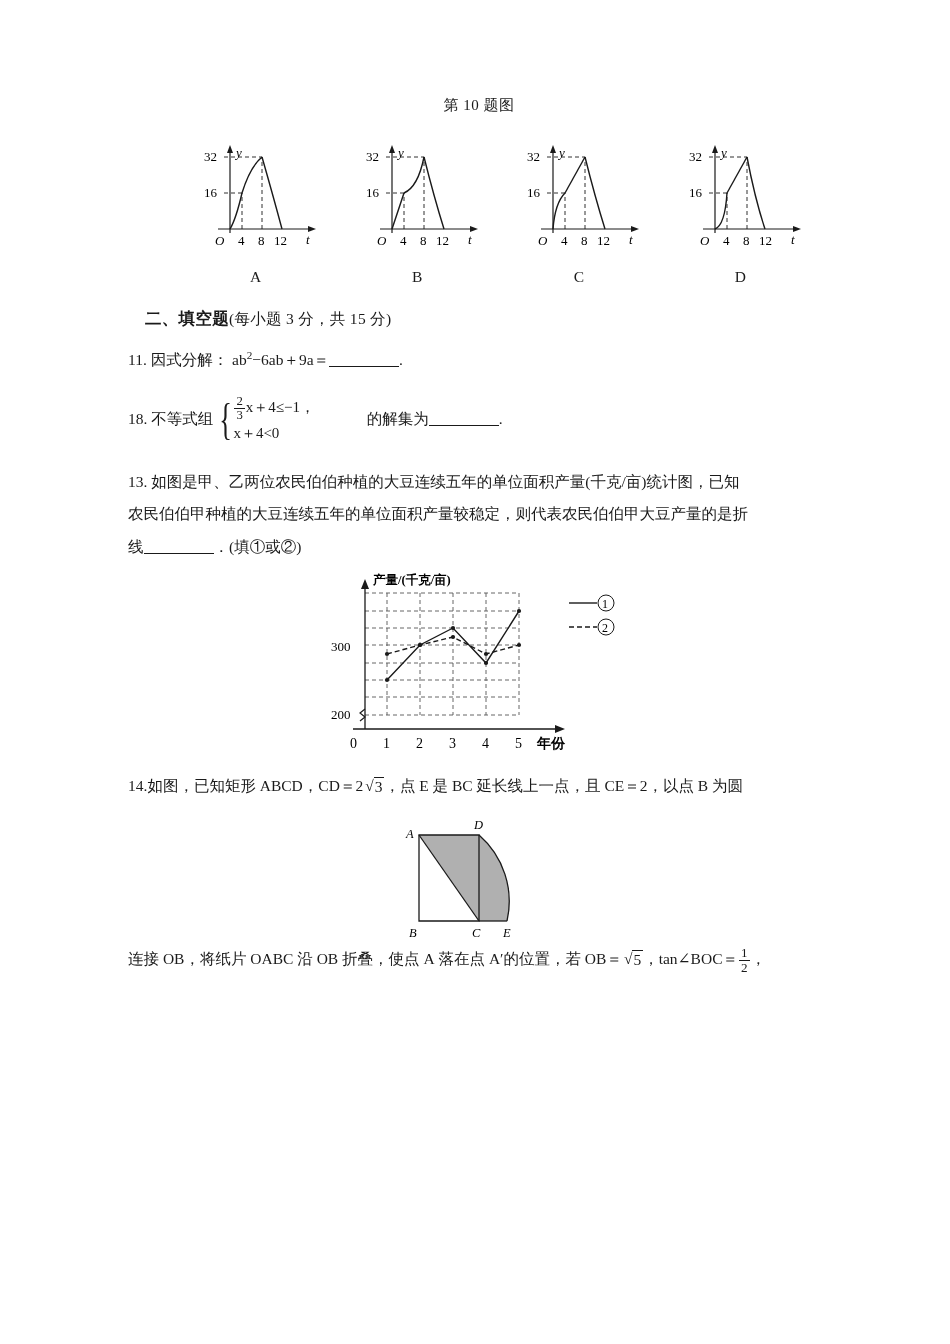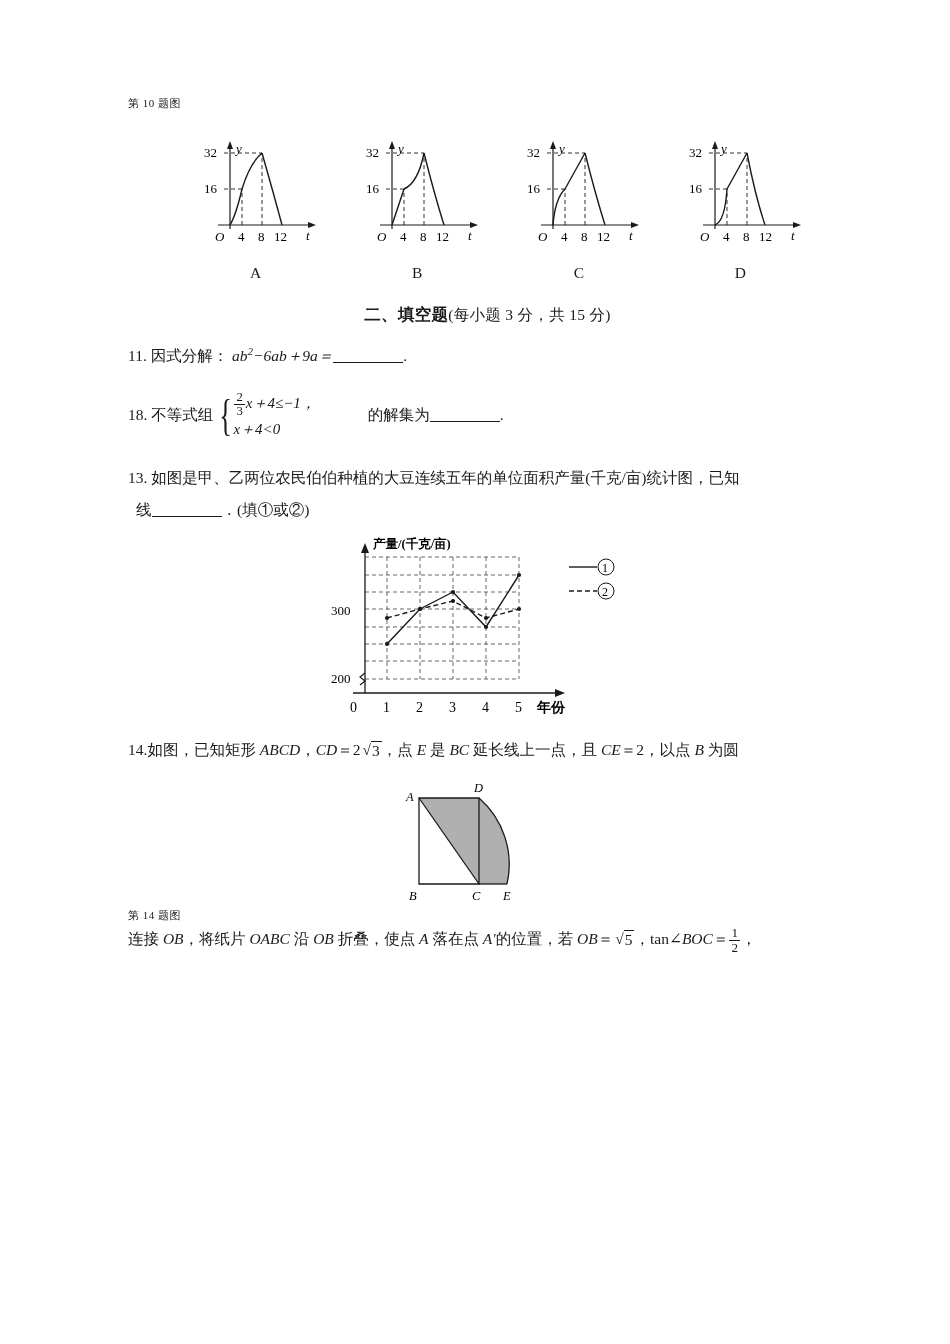--- a/index.html
+++ b/index.html
@@ -15,49 +15,48 @@
   }
   .page {
     position: absolute;
     left: 0; top: 0;
     width: 950px; height: 1344px;
     padding: 96px 120px 40px 128px;
   }
 
   
   .fig-caption {
-    text-align: left;
-    font-size: 11px;
+    text-align: center;
+    font-size: 15px;
     letter-spacing: 0.5px;
     margin: 0;
   }
   .section-head {
     font-size: 16.5px;
     font-weight: bold;
     margin: 22px 0 0 17px;
     letter-spacing: 0.3px;
-    text-align: center;
   }
   .section-head .paren { font-weight: normal; font-size: 15.5px; }
 
   .q {
     font-size: 15.5px;
     line-height: 2.1;
     margin: 14px 0 0 0;
     text-align: justify;
   }
   .q-num { }
   .blank {
     display: inline-block;
     border-bottom: 1px solid #1a1a1a;
     width: 70px;
     height: 1em;
     vertical-align: -2px;
   }
-  .it { font-style: italic; font-family: "Liberation Serif", serif; }
+  .it { font-family: "Liberation Serif", serif; }
   .sup { font-size: 0.72em; vertical-align: super; }
 
   
   .frac {
     display: inline-block;
     vertical-align: middle;
     text-align: center;
     font-size: 0.85em;
     line-height: 1.05;
     margin: 0 1px;
@@ -250,21 +249,24 @@
           <span style="display:block;" class="it">x＋4&lt;0</span>
         </span>
       </span>
     <span style="display:inline-block; width:46px;"></span><span>的解集为</span><span class="blank"></span><span>.</span>
   </p>
 
   <p class="q" style="margin-top:20px;">
     <span class="q-num">13.</span>
     <span>如图是甲、乙两位农民伯伯种植的大豆连续五年的单位面积产量(千克/亩)统计图，已知</span>
   </p>
-  <p class="q" style="margin-top:0;margin-left:8px;">
+  <p class="q" style="margin-top:0;">
+    <span>农民伯伯甲种植的大豆连续五年的单位面积产量较稳定，则代表农民伯伯甲大豆产量的是折</span>
+  </p>
+  <p class="q" style="margin-top:0;">
     <span>线</span><span class="blank"></span><span>．(填①或②)</span>
   </p>
 
   <div class="chart-wrap">
     <svg width="300" height="185" viewBox="0 0 300 185">
 
       <g stroke="#555" stroke-width="0.9" stroke-dasharray="4,3">
         <line x1="58" y1="22" x2="58" y2="144"></line>
         <line x1="91" y1="22" x2="91" y2="144"></line>
         <line x1="124" y1="22" x2="124" y2="144"></line>
@@ -351,19 +353,18 @@
       <path d="M100,22 A88,88 0 0 1 128,108" fill="none" stroke="#1a1a1a" stroke-width="1.3"></path>
 
       <text x="27" y="25" font-size="12.5" font-style="italic">A</text>
       <text x="95" y="16" font-size="12.5" font-style="italic">D</text>
       <text x="30" y="124" font-size="12.5" font-style="italic">B</text>
       <text x="93" y="124" font-size="12.5" font-style="italic">C</text>
       <text x="124" y="124" font-size="12.5" font-style="italic">E</text>
     </svg>
   </div>
 
-  <p class="fig-caption" style="margin-top:2px;">第 14 题图</p>
 
   <p class="q" style="margin-top:0;">
     <span>连接 </span><span class="it">OB</span><span>，将纸片 </span><span class="it">OABC</span><span> 沿 </span><span class="it">OB</span><span> 折叠，使点 </span><span class="it">A</span><span> 落在点 </span><span class="it">A′</span><span>的位置，若 </span><span class="it">OB</span><span>＝</span><span class="radic">√<span class="rbar">5</span></span><span>，tan∠</span><span class="it">BOC</span><span>＝</span><span class="frac"><span class="num">1</span><span class="den">2</span></span><span>，</span>
   </p>
 
 </div>
 
 </body></html>

